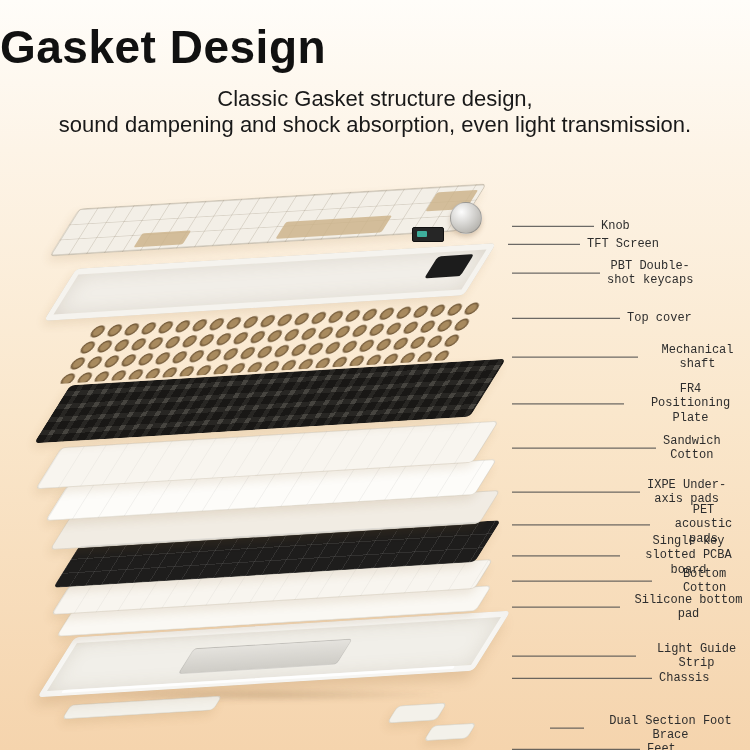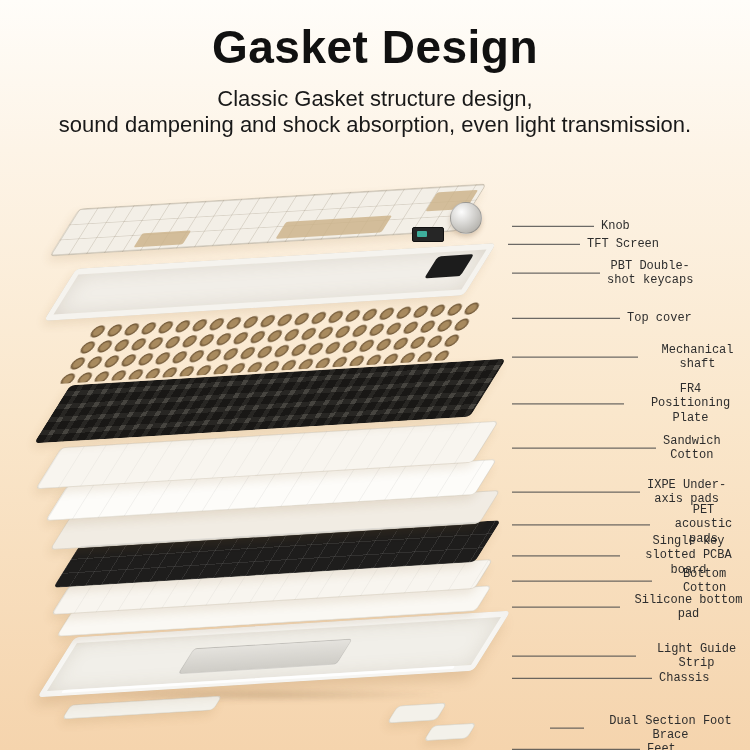--- a/index.html
+++ b/index.html
@@ -3,21 +3,21 @@
 <meta charset="utf-8">
 <style>
   html,body { margin:0; padding:0; }
   .page {
     position:relative; width:750px; height:750px; overflow:hidden;
     background: linear-gradient(180deg, #fffdf9 0%, #fdf4e7 20%, #fae7cc 55%, #f5d4ad 100%);
     font-family:"Liberation Sans", sans-serif;
   }
   .title {
     position:absolute; top:20px; left:0; width:100%;
-    text-align:center; font-size:46px; font-weight:bold; color:#111; letter-spacing:0.5px;
+    font-size:46px; font-weight:bold; color:#111; letter-spacing:0.5px;
   }
   .subtitle {
     position:absolute; top:86px; left:0; width:100%;
     text-align:center; font-size:22px; color:#191919; line-height:1.2;
   }
   
   .callout { position:absolute; display:flex; align-items:center; transform:translateY(-50%);font-family:Liberation Mono, monospace; }
   .cline { display:block; height:1px; background:#4a4a4a; margin-right:7px; flex:none; }
   .clbl { font-size:12px; color:#2d2d2d; white-space:pre-line; text-align:center; line-height:1.2; }
   

